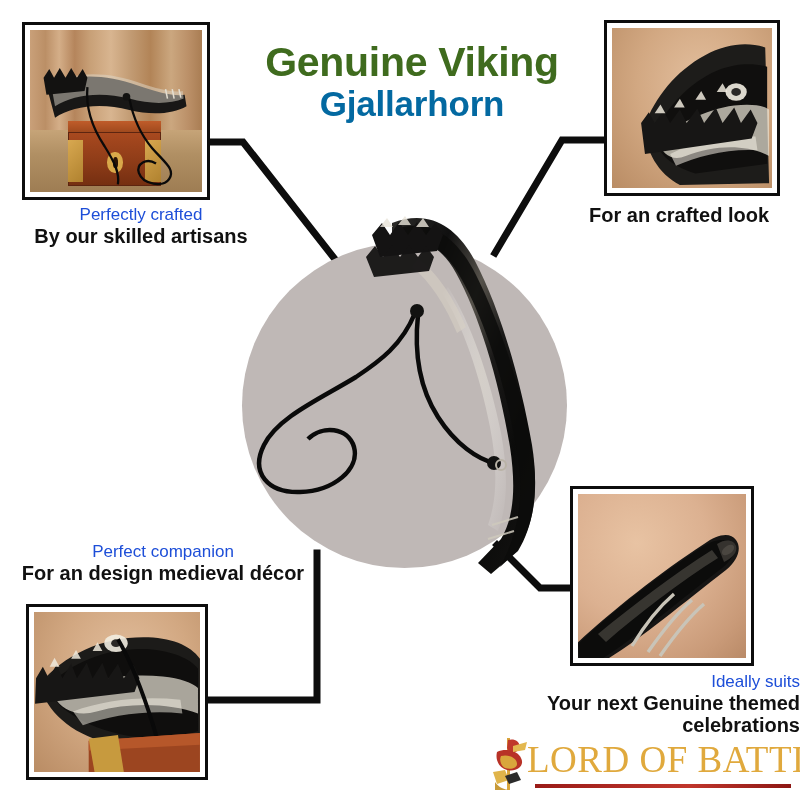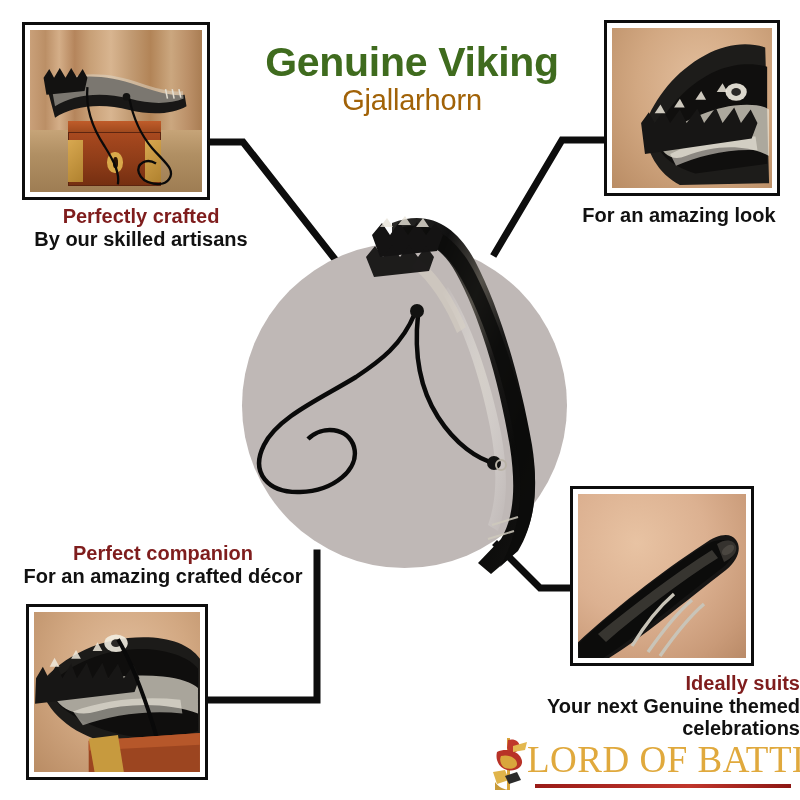--- a/index.html
+++ b/index.html
@@ -34,23 +34,23 @@
     z-index: 6;
   }
   .title-main {
     font-size: 41px;
     font-weight: bold;
     color: #3f6b1e;
     line-height: 1.08;
     letter-spacing: -0.3px;
   }
   .title-sub {
-    font-size: 29px;
-    font-weight: normal;
-    color: #a16207;
+    font-size: 35px;
+    font-weight: bold;
+    color: #0369a1;
     line-height: 1.12;
     letter-spacing: -0.2px;
   }
 
   
   .thumb {
     position: absolute;
     background: #0d0d0d;
     padding: 3px;
     z-index: 5;
@@ -117,21 +117,21 @@
     border-radius: 48% 48% 50% 50%;
   }
   .box-lock::after {
     content: ""; position: absolute; left: 34%; top: 26%;
     width: 32%; height: 50%; background: #2a1404; border-radius: 50% 50% 40% 40%;
   }
 
   
   .cap { position: absolute; z-index: 6; }
   .cap-h {
-    font-size: 20px; font-weight: bold; color: #7f1d1d;
+    font-size: 17px; font-weight: normal; color: #1d4ed8;
     line-height: 1.15; white-space: nowrap;
   }
   .cap-p {
     font-size: 20px; font-weight: bold; color: #111111;
     line-height: 1.18;
   }
   #cap-tl { left: 10px; top: 205px; width: 262px; text-align: center; }
   #cap-tr { left: 560px; top: 204px; width: 238px; text-align: center; }
   #cap-bl { left: 2px;  top: 533px; width: 322px; text-align: center; margin-top: 9px; }
   #cap-br { left: 468px; top: 672px; width: 332px; text-align: right; }
@@ -304,21 +304,21 @@
                    l 10 -14 7 14 -6 16 -110 16 z" fill="#171615"></path>
           <path d="M 44 88 l 6 -9 5 9 z M 64 82 l 6 -9 5 9 z M 86 74 l 6 -9 5 9 z
                    M 108 66 l 6 -9 5 9 z" fill="#efe9dc" opacity="0.85"></path>
           <ellipse cx="128" cy="66" rx="11" ry="9" fill="#f3eee2" opacity="0.9"></ellipse>
           <ellipse cx="128" cy="66" rx="5" ry="4" fill="#2a2826"></ellipse>
         </svg>
       </div>
     </div>
   </div>
   <div class="cap" id="cap-tr">
-    <div class="cap-p">For an amazing look</div>
+    <div class="cap-p">For an crafted look</div>
   </div>
 
   <div class="thumb" id="thumb-bl">
     <div class="thumb-inner">
       <div class="photo">
         <div class="bg-blur-warm"></div>
         <svg viewBox="0 0 170 164" style="position:absolute;inset:0;width:100%;height:100%;">
           <path d="M 6 74 C 30 44 70 26 112 26 C 140 26 160 34 170 48
                    L 170 130 C 146 142 110 144 74 134 C 38 124 12 102 6 74 Z" fill="#1c1b19"></path>
           <path d="M 14 76 C 40 50 78 36 116 38 C 142 40 160 48 168 58
@@ -336,21 +336,21 @@
           </g>
           <path d="M 56 132 L 170 124 L 170 164 L 56 164 Z" fill="#9c4520"></path>
           <path d="M 56 132 L 170 124 L 170 136 L 56 142 Z" fill="#b6572a"></path>
           <path d="M 56 130 L 86 126 L 92 164 L 62 164 Z" fill="#c79a3e"></path>
         </svg>
       </div>
     </div>
   </div>
   <div class="cap" id="cap-bl">
     <div class="cap-h">Perfect companion</div>
-    <div class="cap-p">For an amazing crafted décor</div>
+    <div class="cap-p">For an design medieval décor</div>
   </div>
 
   <div class="thumb" id="thumb-br">
     <div class="thumb-inner">
       <div class="photo">
         <div class="bg-skin"></div>
         <svg viewBox="0 0 168 164" style="position:absolute;inset:0;width:100%;height:100%;">
           <path d="M -4 152 C 30 120 80 80 126 50 C 140 40 152 38 158 46
                    C 164 54 160 66 148 76 C 104 110 54 152 24 168
                    L -4 168 Z" fill="#161514"></path>

